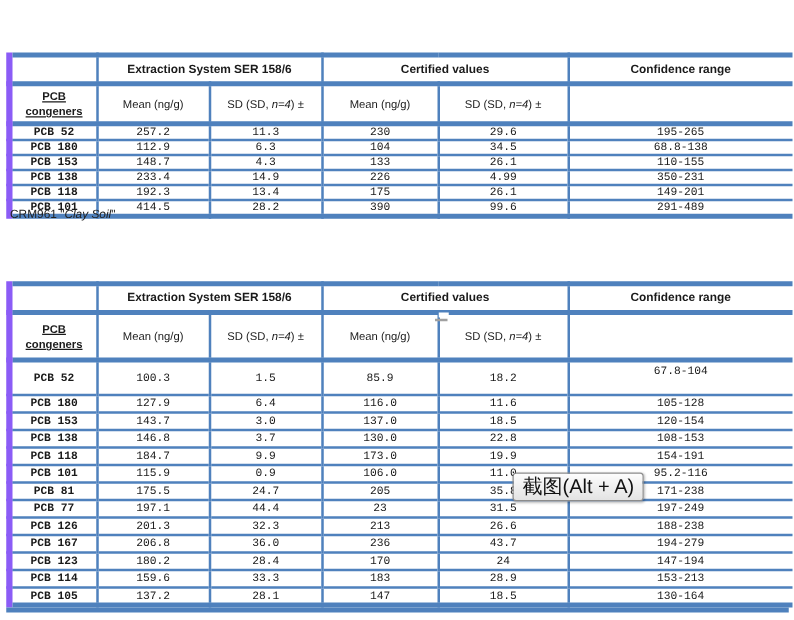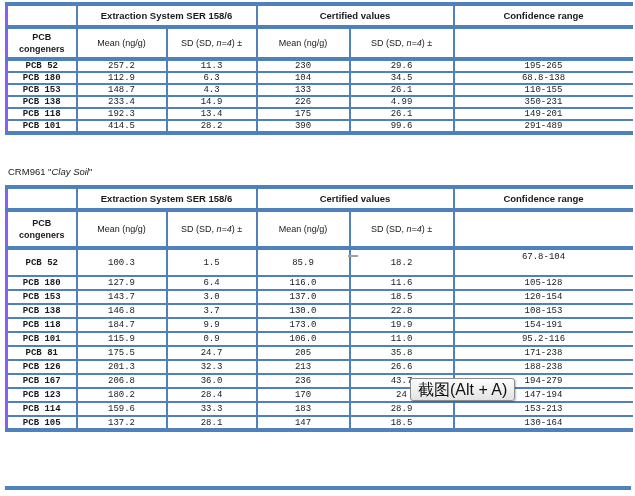--- a/index.html
+++ b/index.html
@@ -20,36 +20,36 @@
     background:#fff;
   }
   #table1{top:2px;}
   #table2{top:185px;}
   .crm-table col.c1{width:70px;}
   .crm-table col.c2{width:90px;}
   .crm-table col.c3{width:90px;}
   .crm-table col.c4{width:93px;}
   .crm-table col.c5{width:104px;}
   .crm-table col.c6{width:179px;}
-  .crm-table{border-top:4px solid #4f81bd;border-bottom:4px solid #4f81bd;border-left:3px solid #8b5cf6;}
+  .crm-table{border-top:4px solid #4f81bd;border-bottom:4px solid #4f81bd;border-left:5px solid #8b5cf6;margin-top:40px;}
   .crm-table th,.crm-table td{
     padding:0 2px;
     text-align:center;
     vertical-align:middle;
     font-size:9px;
     font-weight:normal;
     overflow:hidden;
     white-space:nowrap;
   }
   .crm-table .vline{border-left:2px solid #4f81bd;}
   .crm-table tr.group-row{height:23px;}
   .crm-table tr.group-row th{font-weight:bold;font-size:9.5px;}
   .crm-table tr.group-row{border-bottom:4px solid #4f81bd;}
   .crm-table tr.sub-row th{font-size:9px;}
-  .crm-table tr.sub-row th.rowlabel{font-weight:bold;white-space:normal;line-height:12px;}
+  .crm-table tr.sub-row th.rowlabel{font-weight:bold;white-space:normal;line-height:12px;text-decoration:underline;}
   #table1 tr.sub-row{height:32px;border-bottom:4px solid #4f81bd;}
   #table2 tr.sub-row{height:38px;border-bottom:4px solid #4f81bd;}
   .crm-table tbody tr{border-top:2px solid #4f81bd;font-family:Liberation Mono, monospace;}
   .crm-table tbody tr:first-child{border-top:none;}
   #table1 tbody tr{height:12px;}
   #table2 tbody tr{height:14px;}
   #table2 tbody tr.tall{height:28px;}
   .crm-table tbody th{font-weight:bold;}
   #table2 tbody tr.tall td.conf{vertical-align:top;padding-top:2px;}
   .caption{
@@ -241,20 +241,28 @@
         </tr>
         <tr>
           <th>PCB 81</th>
           <td class="vline">175.5</td>
           <td class="vline">24.7</td>
           <td class="vline">205</td>
           <td class="vline">35.8</td>
           <td class="vline conf">171-238</td>
         </tr>
         <tr>
+          <th>PCB 77</th>
+          <td class="vline">197.1</td>
+          <td class="vline">44.4</td>
+          <td class="vline">23</td>
+          <td class="vline">31.5</td>
+          <td class="vline conf">197-249</td>
+        </tr>
+        <tr>
           <th>PCB 126</th>
           <td class="vline">201.3</td>
           <td class="vline">32.3</td>
           <td class="vline">213</td>
           <td class="vline">26.6</td>
           <td class="vline conf">188-238</td>
         </tr>
         <tr>
           <th>PCB 167</th>
           <td class="vline">206.8</td>

